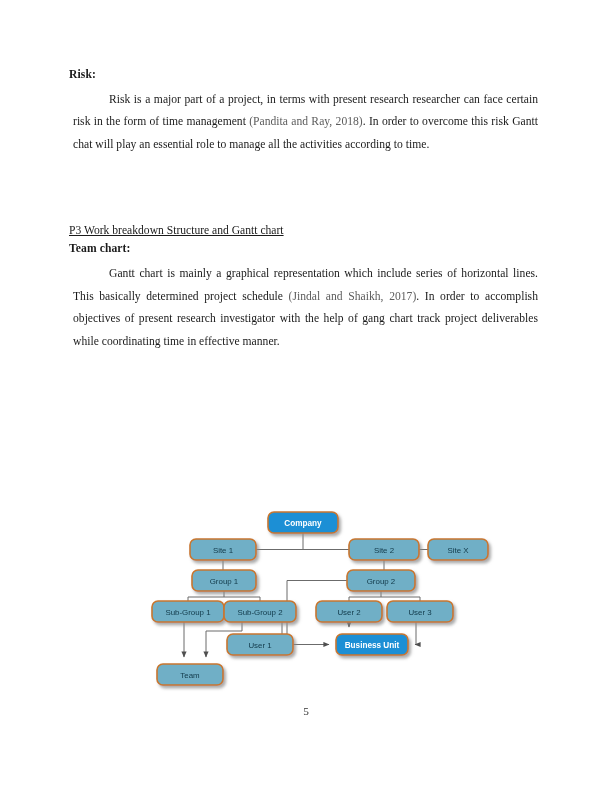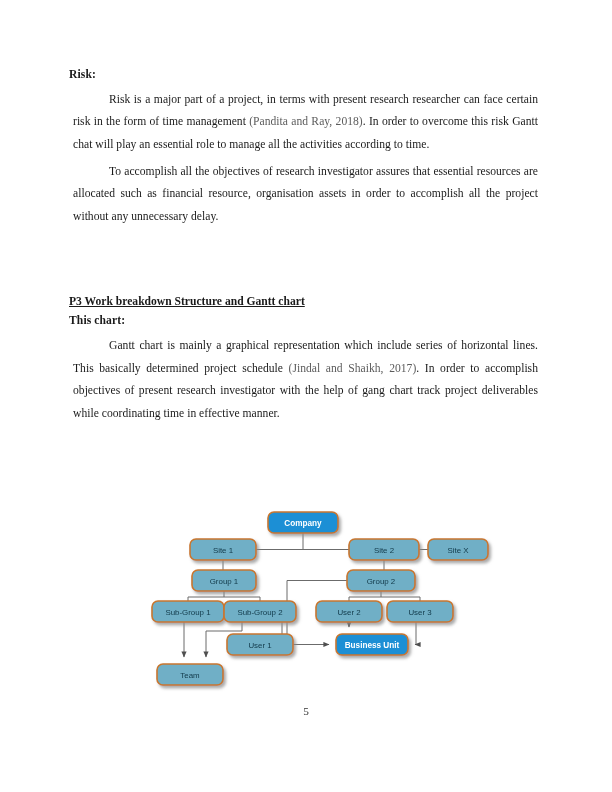--- a/index.html
+++ b/index.html
@@ -44,21 +44,21 @@
     margin: 4px;
     text-align: justify;
     text-indent: 36px;
     letter-spacing: 0.02px;
   }
 
   .cite { color: #5c5c5c; }
 
   .section-underline {
     font-size: 11.6px;
-    font-weight: bold;
+    font-weight: normal;
     text-decoration: underline;
     margin: 0;
     line-height: 1.62;
     display: inline-block;
   }
 
   .spacer-lg { height: 22px; }
   .spacer-md { height: 15px; }
 
   
@@ -84,32 +84,31 @@
 </head>
 <body>
 
 <div class="page">
 
   <div class="content">
 
     <h3 class="heading">Risk:</h3>
     <p class="para"><span>Risk is a major part of a project, in terms with present research researcher can face certain risk in the form of time management </span><span class="cite">(Pandita and Ray, 2018)</span><span>. In order to overcome this risk Gantt chat will play an essential role to manage all the activities according to time.</span></p>
 
-    <p class="para">To accomplish all the objectives of research investigator assures that essential resources are allocated such as financial resource, organisation assets in order to accomplish all the project without any unnecessary delay.</p>
 
     <div class="spacer-lg"></div>
 
     <div class="spacer-lg"></div>
     <div class="spacer-md"></div>
 
     <div>
       <span class="section-underline">P3 Work breakdown Structure and Gantt chart</span>
     </div>
 
-    <h3 class="heading">This chart:</h3>
+    <h3 class="heading">Team chart:</h3>
     <p class="para"><span>Gantt chart is mainly a graphical representation which include series of horizontal lines. This basically determined project schedule </span><span class="cite">(Jindal and Shaikh, 2017)</span><span>. In order to accomplish objectives of present research investigator with the help of gang chart track project deliverables while coordinating time in effective manner.</span></p>
 
   </div>
 
   <div class="diagram">
     <svg id="org-svg" width="360" height="196" viewBox="0 0 360 196" xmlns="http://www.w3.org/2000/svg">
       <defs>
         <filter id="boxshadow" x="-30%" y="-30%" width="180%" height="190%">
           <feDropShadow dx="2.2" dy="2.6" stdDeviation="1.4" flood-color="#8d8d8d" flood-opacity="0.75"></feDropShadow>
         </filter>

